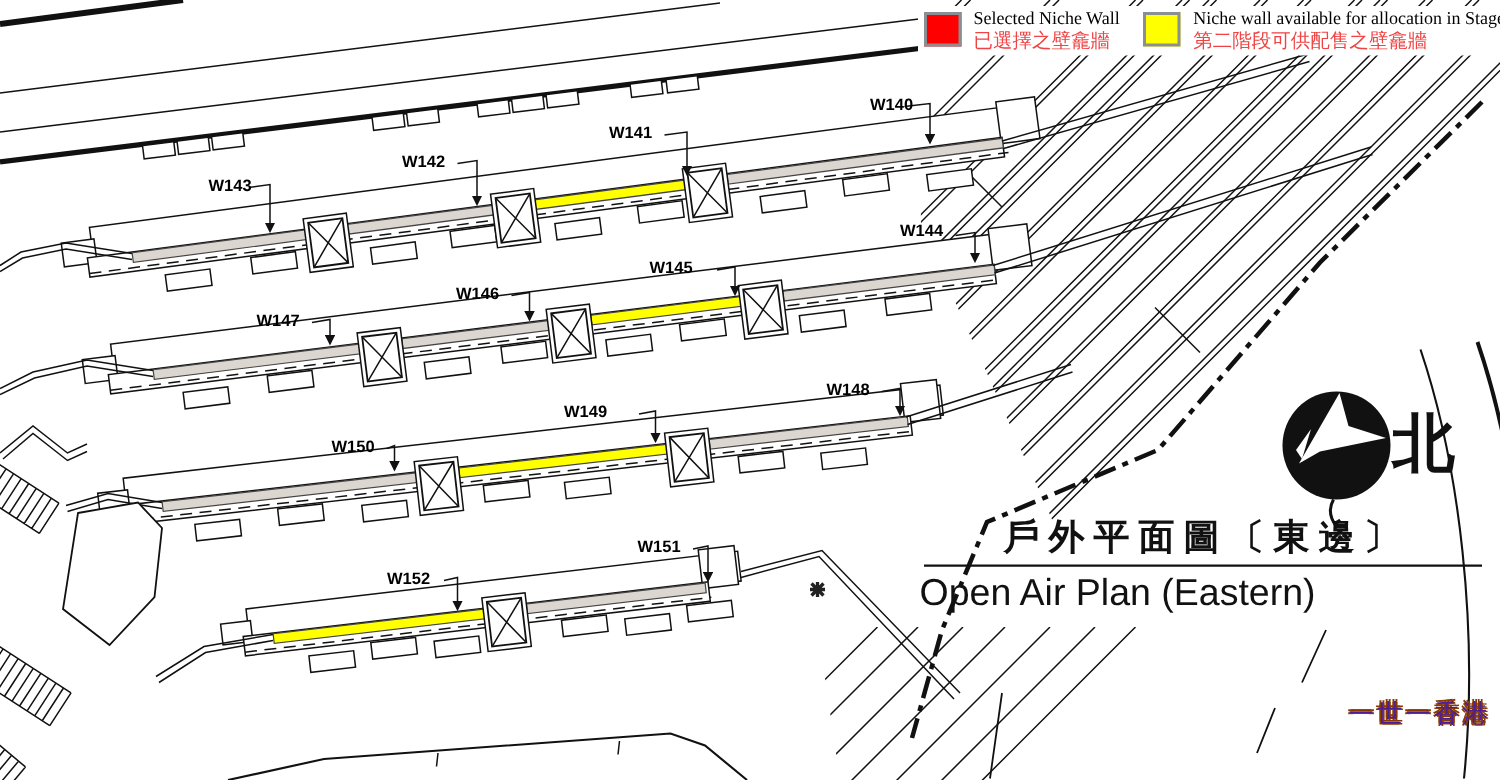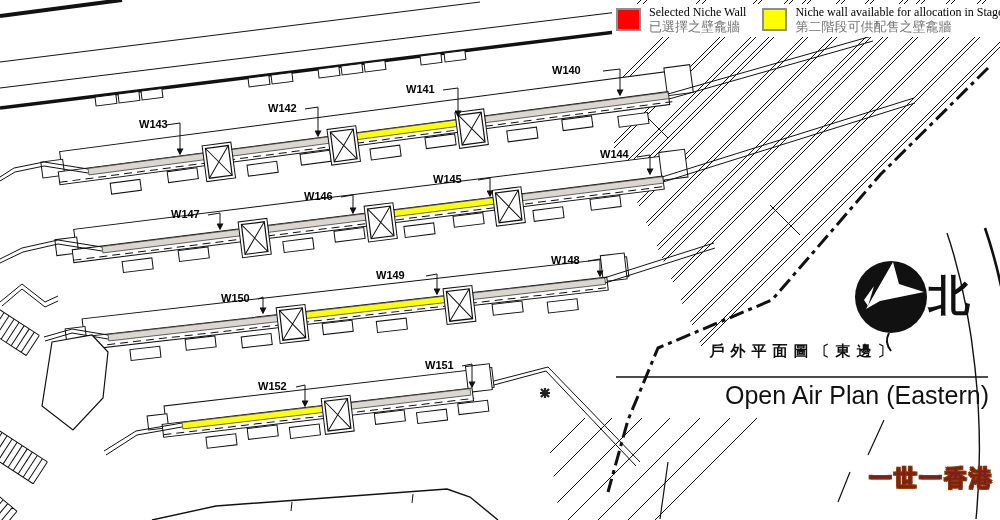--- a/index.html
+++ b/index.html
@@ -6,34 +6,34 @@
   .stage{position:relative;width:1000px;height:520px;background:#fff;overflow:hidden;
          font-family:"Liberation Sans",sans-serif;}
   .stage svg{position:absolute;left:0;top:0;}
   
   .legend{position:absolute;left:612px;top:4px;display:flex;gap:16px;background:#fff;
           padding:2px 4px;align-items:flex-start;}
   .legend-item{display:flex;gap:8px;align-items:flex-start;}
   .swatch{width:21px;height:19px;border:2px solid #8a8f94;margin-top:2px;flex:0 0 auto;}
   .legend-text{font-family:"Liberation Serif",serif;line-height:1.15;white-space:nowrap;}
   .legend-en{font-size:12px;color:#000;}
-  .legend-zh{font-size:13px;color:#737373;}
+  .legend-zh{font-size:13px;color:#ef4444;}
   
   .wlabel{position:absolute;font:bold 11px "Liberation Sans",sans-serif;color:#000;
           white-space:nowrap;}
   
   .north-char{position:absolute;left:928px;top:268px;font-size:42px;font-weight:600;color:#111;}
   
   .title-zh{position:absolute;left:636px;top:342px;width:336px;text-align:center;
-            font-size:15px;font-weight:600;letter-spacing:6px;color:#111;}
-  .title-en{position:absolute;left:613px;top:381px;width:376px;text-align:right;
+            font-size:24px;font-weight:600;letter-spacing:6px;color:#111;}
+  .title-en{position:absolute;left:613px;top:381px;width:376px;text-align:left;
             font-size:25px;font-weight:400;color:#111;}
   
   .watermark{position:absolute;right:6px;top:467px;text-align:right;line-height:1.0;}
-  .wm1{font-weight:bold;font-size:23px;letter-spacing:2px;color:#7f1d1d;
+  .wm1{font-weight:normal;font-size:17px;letter-spacing:2px;color:#4c1d95;
        text-shadow:-1px -1px 0 #8a3a00,1px -1px 0 #8a3a00,-1px 1px 0 #8a3a00,1px 1px 0 #8a3a00;}
   .wm2{font-weight:bold;font-size:15px;color:#ff9500;letter-spacing:1px;
        text-shadow:-1px -1px 0 #7a3300,1px -1px 0 #7a3300,-1px 1px 0 #7a3300,1px 1px 0 #7a3300;}
 </style>
 </head>
 <body>
 
 <div class="stage">
 
 <svg width="1000" height="520" viewBox="0 0 1000 520">
@@ -299,21 +299,21 @@
   </div>
   <div class="legend-item">
     <div class="swatch" style="background: rgb(255, 255, 0);"></div>
     <div class="legend-text">
       <div class="legend-en">Niche wall available for allocation in Stage II</div>
       <div class="legend-zh">第二階段可供配售之壁龕牆</div>
     </div>
   </div>
 </div>
 
-<div class="wlabel" style="left:552px;top:64px">W140</div>
+<div class="wlabel" style="left:580px;top:64px">W140</div>
 <div class="wlabel" style="left:406px;top:83px">W141</div>
 <div class="wlabel" style="left:268px;top:102px">W142</div>
 <div class="wlabel" style="left:139px;top:118px">W143</div>
 <div class="wlabel" style="left:600px;top:148px">W144</div>
 <div class="wlabel" style="left:433px;top:173px">W145</div>
 <div class="wlabel" style="left:304px;top:190px">W146</div>
 <div class="wlabel" style="left:171px;top:208px">W147</div>
 <div class="wlabel" style="left:551px;top:254px">W148</div>
 <div class="wlabel" style="left:376px;top:269px">W149</div>
 <div class="wlabel" style="left:221px;top:292px">W150</div>

